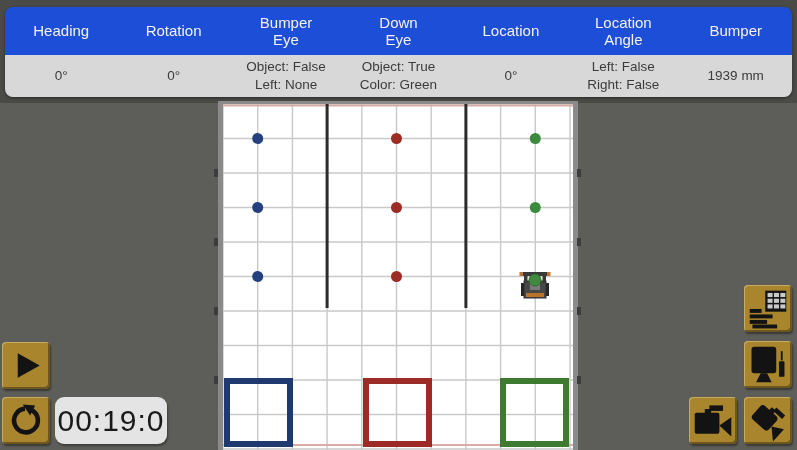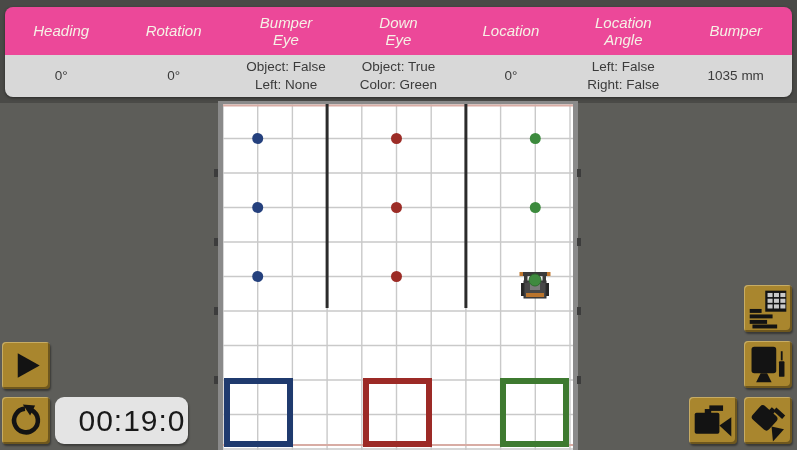--- a/index.html
+++ b/index.html
@@ -3,21 +3,21 @@
 <meta charset="utf-8">
 <style>
   html,body{margin:0;padding:0;}
   .screen{position:relative;width:797px;height:450px;background:#5d5d59;overflow:hidden;
           font-family:"Liberation Sans", sans-serif;-webkit-font-smoothing:antialiased;}
   .top-band{position:absolute;left:0;top:0;width:797px;height:103px;background:#4a4a47;}
 
   
   .sensor-panel{position:absolute;left:5px;top:7px;width:787px;height:90px;border-radius:8px;
                 overflow:hidden;box-shadow:0 1px 3px rgba(0,0,0,.45);}
-  .sensor-header{height:48px;background:#ec4899;display:flex;font-style:italic;}
+  .sensor-header{height:48px;background:#1d4ed8;display:flex;}
   .sensor-values{height:42px;background:#d8d8d8;display:flex;}
   .s-cell{flex:1;display:flex;align-items:center;justify-content:center;text-align:center;
           white-space:pre-line;}
   .sensor-header .s-cell{color:#f6f2e6;font-size:15px;line-height:1.15;}
   .sensor-values .s-cell{color:#3b3b3b;font-size:13.5px;line-height:1.3;}
 
   
   .field-border{position:absolute;left:218px;top:101px;width:360px;height:349px;background:#8a8a8a;}
   .field-svg{position:absolute;left:223px;top:104px;background:#ffffff;display:block;}
   .tick{position:absolute;width:4px;height:8px;background:#3c3c3c;}
@@ -31,21 +31,21 @@
   .btn-play{left:2px;top:342px;}
   .btn-reset{left:2px;top:397px;}
   .btn-dashboard{left:744px;top:285px;}
   .btn-monitor{left:744px;top:341px;}
   .btn-camera{left:689px;top:397px;}
   .btn-view{left:744px;top:397px;}
 
   
   .timer{position:absolute;left:55px;top:397px;width:112px;height:47px;background:#e4e4e4;
          border-radius:9px;display:flex;align-items:center;justify-content:center;
-         font-size:30px;color:#191919;letter-spacing:1px;box-shadow:1px 2px 2px rgba(0,0,0,.35);padding-left:21px;}
+         font-size:30px;color:#191919;letter-spacing:1px;box-shadow:1px 2px 2px rgba(0,0,0,.35);}
 </style>
 </head>
 <body>
 
 <div class="screen">
   <div class="top-band"></div>
 
   <div class="sensor-panel">
     <div class="sensor-header">
       <div class="s-cell">Heading</div>
@@ -62,21 +62,21 @@
     <div class="sensor-values">
       <div class="s-cell">0°</div>
       <div class="s-cell">0°</div>
       <div class="s-cell">Object: False
 Left: None</div>
       <div class="s-cell">Object: True
 Color: Green</div>
       <div class="s-cell">0°</div>
       <div class="s-cell">Left: False
 Right: False</div>
-      <div class="s-cell">1035 mm</div>
+      <div class="s-cell">1939 mm</div>
     </div>
   </div>
 
   <div class="field-border"></div>
   <div class="tick" style="left:214px;top:169px;"></div>
   <div class="tick" style="left:214px;top:238px;"></div>
   <div class="tick" style="left:214px;top:307px;"></div>
   <div class="tick" style="left:214px;top:376px;"></div>
   <div class="tick" style="left:577px;top:169px;"></div>
   <div class="tick" style="left:577px;top:238px;"></div>

